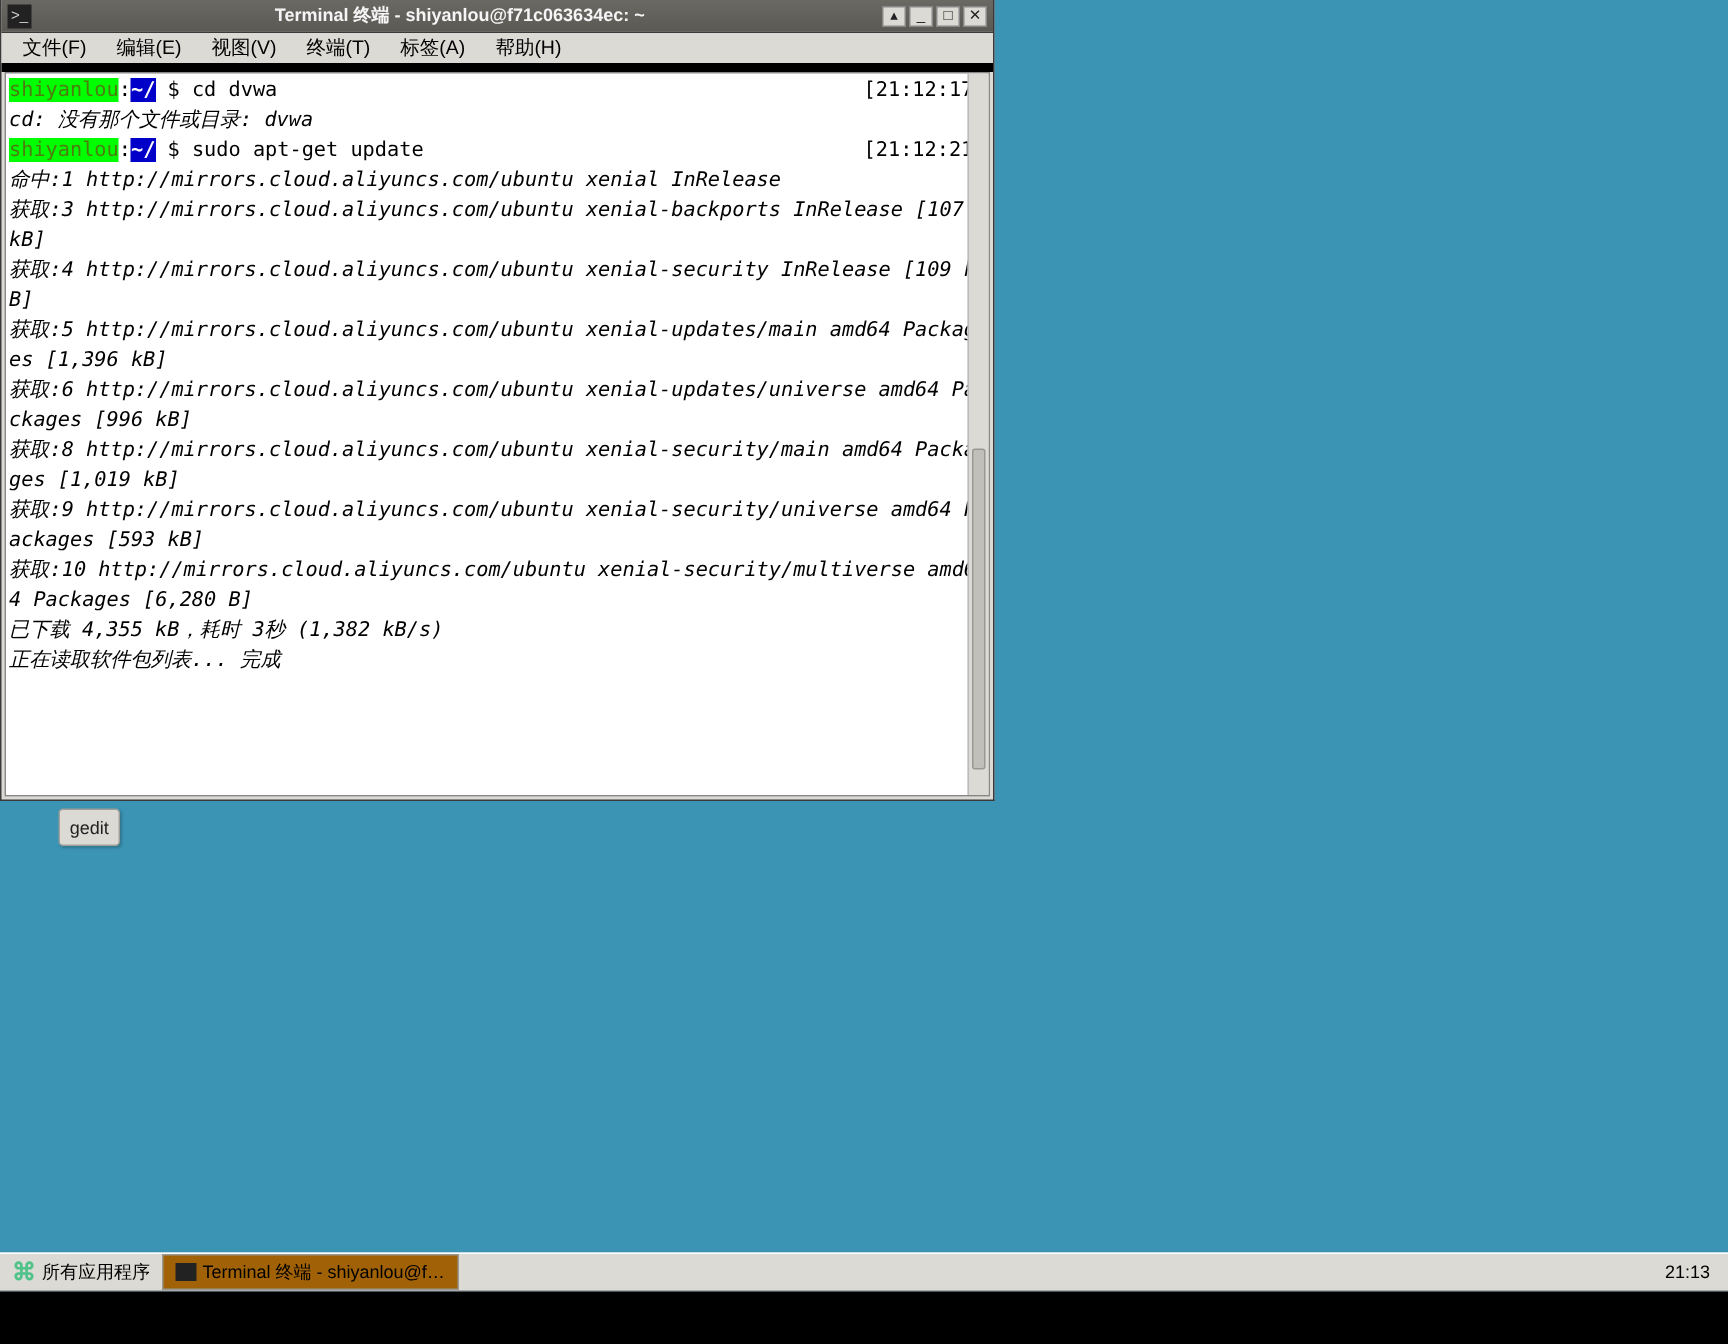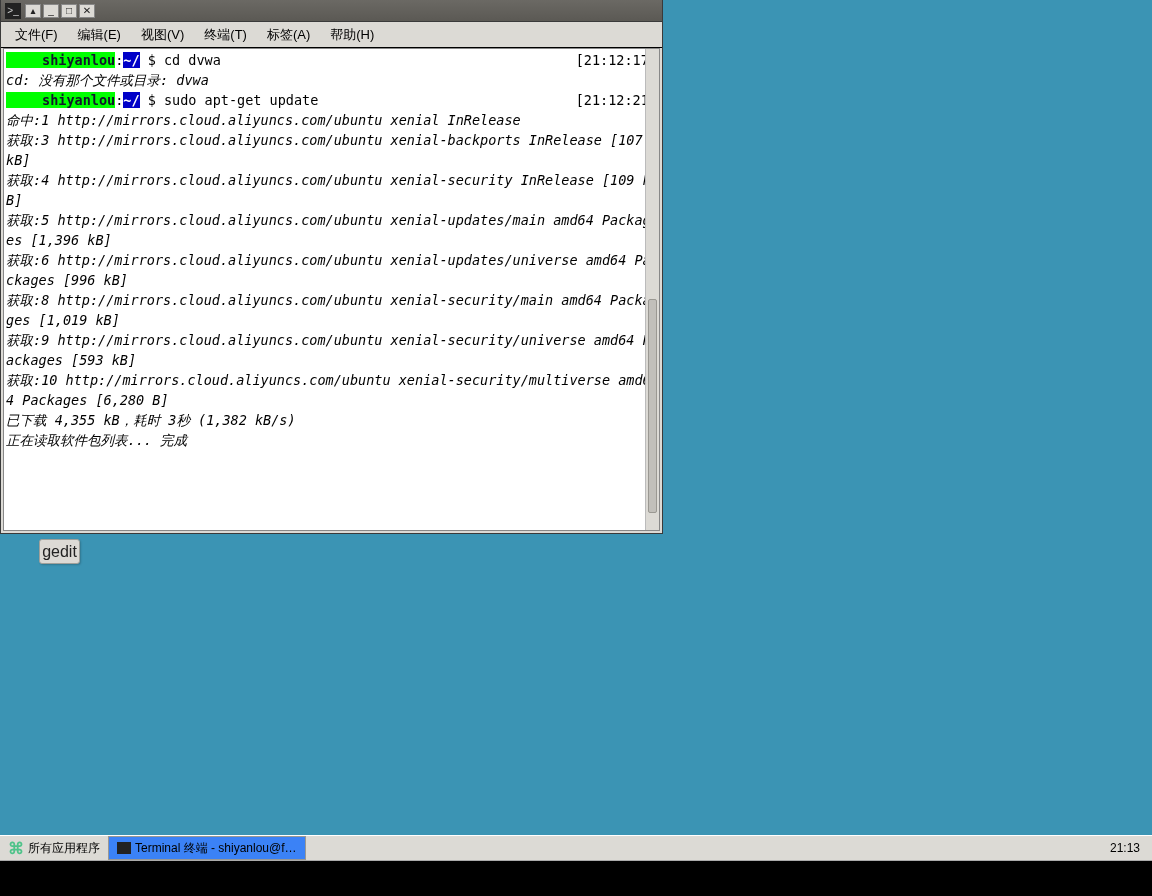--- a/index.html
+++ b/index.html
@@ -65,21 +65,21 @@
   color: #222;
   line-height: 1;
 }
 .menubar {
   height: 26px;
   background: #dcdad5;
   display: flex;
   align-items: center;
   padding: 0 4px;
   font-size: 13px;
-  border-bottom: 1px solid #000000;
+  border-bottom: 6px solid #000000;
 }
 .menu-item {
   padding: 3px 10px;
   cursor: pointer;
 }
 .terminal-content {
   position: absolute;
   top: 48px;
   left: 2px;
   right: 2px;
@@ -108,35 +108,35 @@
 .scrollbar-thumb {
   position: absolute;
   left: 2px;
   right: 2px;
   top: 250px;
   height: 214px;
   background: #c1bfba;
   border: 1px solid #9a9892;
   border-radius: 2px;
 }
-.p-user { background: #00ff00; color: #0f172a; font-weight: bold; padding-left: 36px; }
+.p-user { background: #00ff00; color: #4d7c0f; font-weight: normal; }
 .p-colon { color: #000; }
 .p-path { background: #0000c8; color: #fff; font-weight: bold; }
 .term-line { white-space: pre-wrap; word-break: break-all; font-style: italic; }
 .prompt-line { display: flex; justify-content: space-between; align-items: baseline; white-space: pre; }
 .gedit-icon {
   position: absolute;
   left: 39px;
   top: 539px;
   width: 41px;
   height: 25px;
   background: #dcdad5;
   border: 1px solid #a0a09a;
   border-radius: 3px;
-  font-size: 16px;
+  font-size: 12px;
   display: flex;
   align-items: center;
   justify-content: center;
   color: #222;
   cursor: pointer;
   box-shadow: 1px 1px 2px rgba(0,0,0,0.2);
 }
 .taskbar {
   position: absolute;
   bottom: 35px;
@@ -157,21 +157,21 @@
 }
 .taskbar-app {
   display: flex;
   align-items: center;
   padding: 3px 8px;
   gap: 4px;
   cursor: pointer;
   height: 24px;
 }
 .taskbar-app.active {
-  background: #3b82f6;
+  background: #a16207;
   border: 1px solid #9a9892;
 }
 .siyan-icon {
   color: #4fc38a;
   font-size: 16px;
   font-weight: bold;
 }
 .term-app-icon {
   background: #222;
   width: 14px;
@@ -191,20 +191,21 @@
   height: 35px;
   background: #000;
 }
 </style>
 </head>
 <body>
 
 <div class="terminal-window">
   <div class="titlebar">
     <span class="titlebar-icon">&gt;_</span>
+    <span class="titlebar-title">Terminal 终端 - shiyanlou@f71c063634ec: ~</span>
     <div class="titlebar-buttons">
       <div class="titlebar-btn">▴</div>
       <div class="titlebar-btn">_</div>
       <div class="titlebar-btn">□</div>
       <div class="titlebar-btn">✕</div>
     </div>
   </div>
   <div class="menubar">
     <div class="menu-item">文件(F)</div>
     <div class="menu-item">编辑(E)</div>

